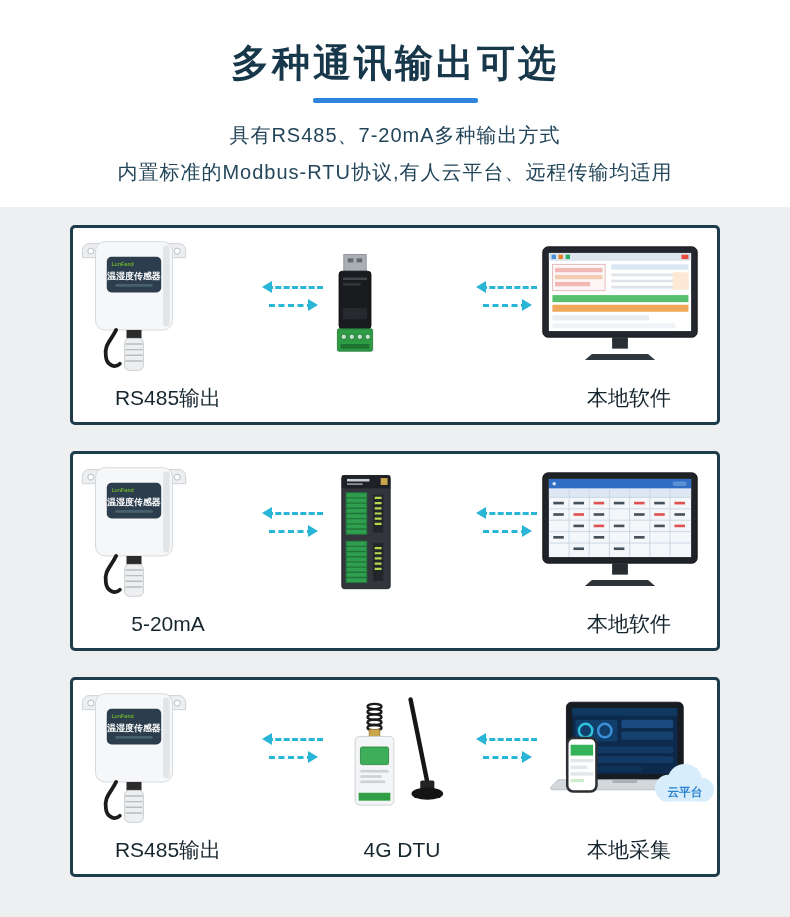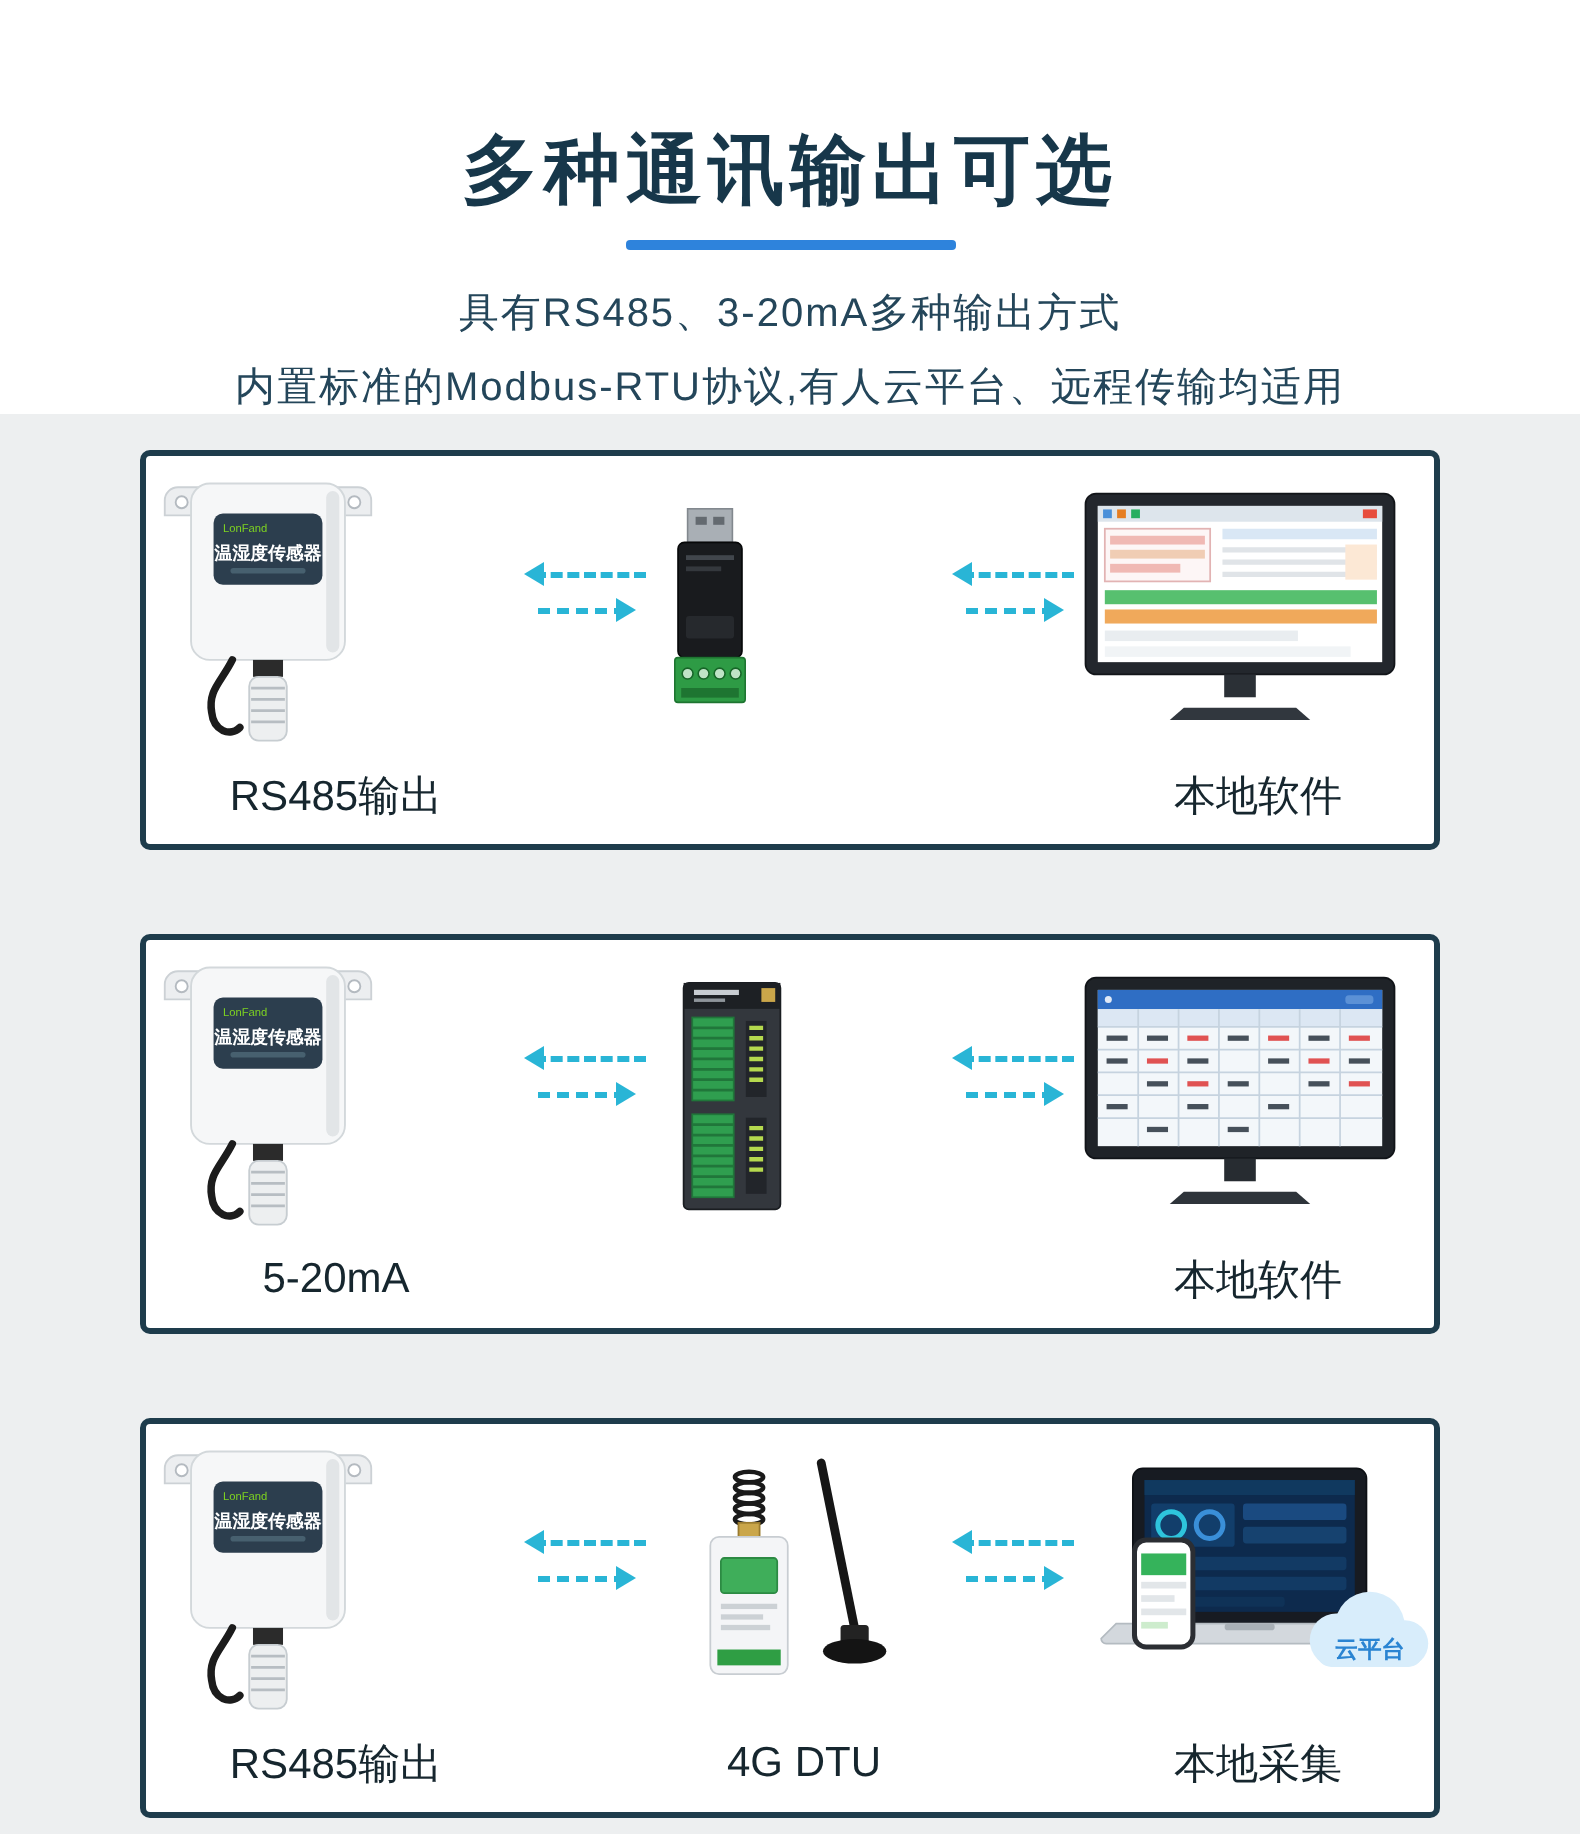--- a/index.html
+++ b/index.html
@@ -7,26 +7,26 @@
     --arrow-cyan:#29b5d6;
     --panel-border:#1e3c4c;
     --title-color:#17374a;
     --subtitle-color:#24465a;
     --caption-color:#16262e;
     --section-bg:#edeff0;
   }
   *{box-sizing:border-box;margin:0;padding:0}
   html,body{width:790px;background:#fff}
   body{height:917px;overflow:hidden;font-family:"Liberation Sans","DejaVu Sans",sans-serif}
-  .header{height:207px;background:#fff;text-align:center;padding-top:60px}
+  .header{height:207px;background:#fff;text-align:center;padding-top:38px}
   .title{font-size:38px;font-weight:bold;color:var(--title-color);letter-spacing:3px}
   .title-underline{width:165px;height:5px;background:var(--accent-blue);margin:9px auto 14px;border-radius:2px}
   .subtitle{font-size:20px;color:var(--subtitle-color);line-height:37px;letter-spacing:1px}
   .panels{background:var(--section-bg);height:710px;padding-top:18px}
-  .panel{width:650px;height:200px;margin:0 auto 42px;background:#fff;border:3px solid var(--panel-border);
+  .panel{width:650px;height:200px;margin:0 auto 26px;background:#fff;border:3px solid var(--panel-border);
          border-radius:5px;display:grid;grid-template-columns:190px 64px 150px 64px 176px;
          grid-template-rows:1fr 36px;padding:4px 0 6px}
   .device{grid-row:1;display:flex;align-items:center;justify-content:flex-start}
   .d1{grid-column:1}.d2{grid-column:3}.d3{grid-column:5}
   .arrows{grid-row:1;display:flex;flex-direction:column;gap:15px;align-items:center;justify-content:center;padding-bottom:20px}
   .a1{grid-column:2}.a2{grid-column:4}
   .arrow{position:relative;height:0;border-top:3px dashed var(--arrow-cyan)}
   .arrow-left{width:56px}
   .arrow-left::before{content:"";position:absolute;left:-11px;top:-8px;border:6.5px solid transparent;border-right:10px solid var(--arrow-cyan)}
   .arrow-right{width:44px;margin-right:8px}
@@ -54,21 +54,21 @@
     <path d="M46 100 C40 112 33 116 35 128 C36 138 45 141 50 136" stroke="#1c1c1c" stroke-width="4" fill="none" stroke-linecap="round"></path>
     <rect x="57" y="100" width="16" height="9" fill="#2b2b2b"></rect>
     <rect x="55" y="109" width="20" height="34" rx="5" fill="#edeff0" stroke="#c7cdd1"></rect>
     <path d="M56 115 h18 M56 121 h18 M56 127 h18 M56 133 h18" stroke="#b7bdc2" stroke-width="1.5"></path>
   </symbol>
 </svg>
 
 <div class="header">
   <h1 class="title">多种通讯输出可选</h1>
   <div class="title-underline"></div>
-  <p class="subtitle">具有RS485、3-20mA多种输出方式</p>
+  <p class="subtitle">具有RS485、7-20mA多种输出方式</p>
   <p class="subtitle">内置标准的Modbus-RTU协议,有人云平台、远程传输均适用</p>
 </div>
 
 <div class="panels">
 
   <section class="panel">
     <div class="device d1">
       <svg viewBox="0 0 130 150" width="122" height="141">
           <use href="#sym-sensor"></use>
         </svg>

